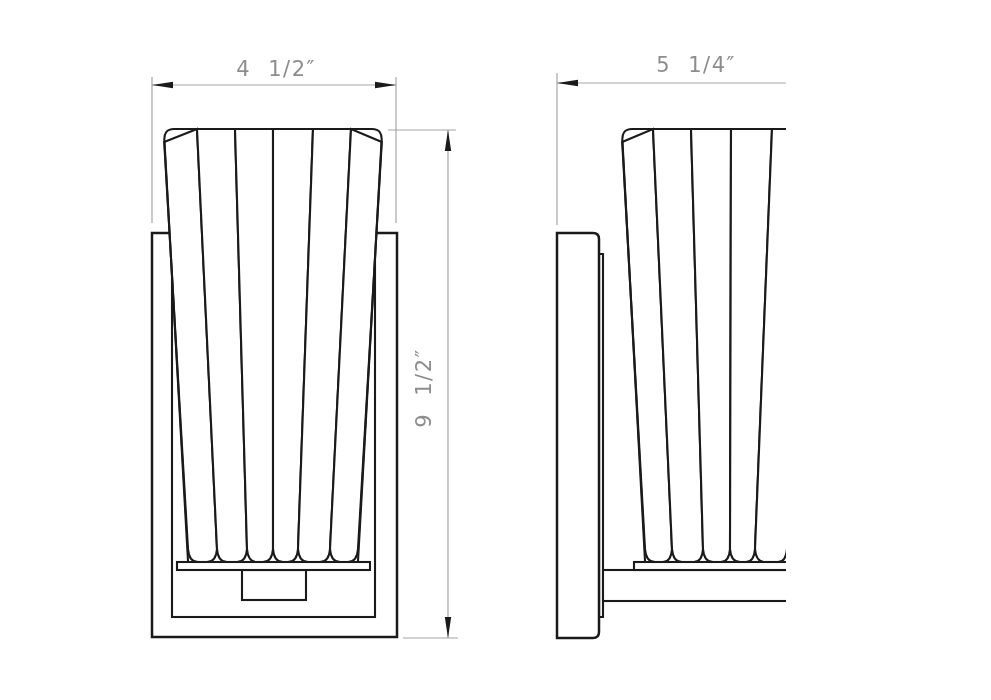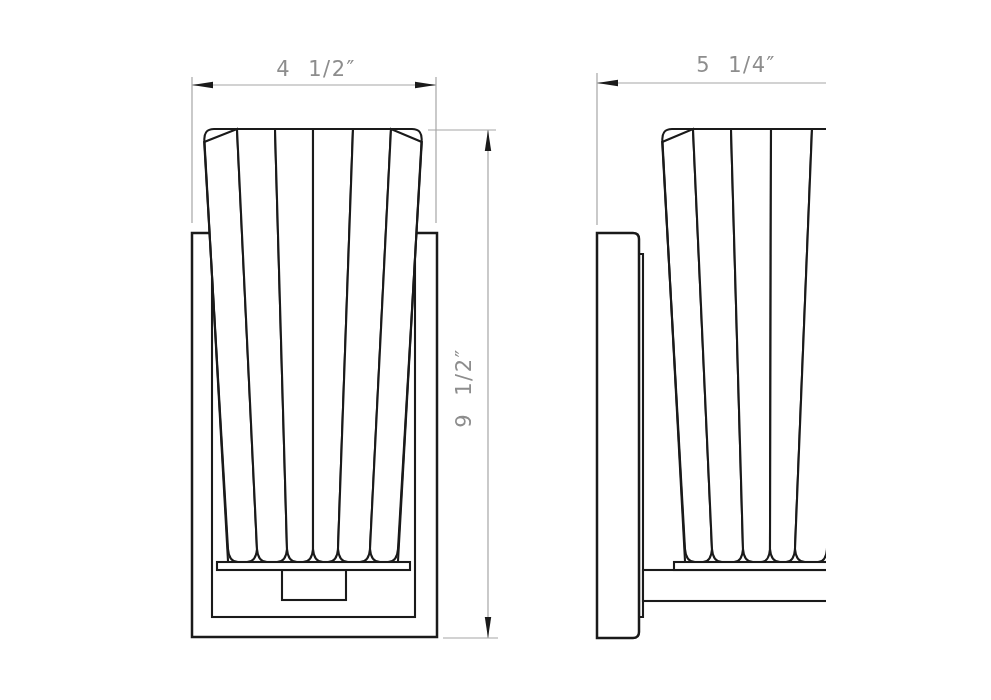--- a/index.html
+++ b/index.html
@@ -7,21 +7,20 @@
     padding: 0;
     background: #ffffff;
     font-family: "DejaVu Sans", "Liberation Sans", sans-serif;
   }
   .page {
     position: relative;
     width: 786px;
     height: 700px;
     background: #ffffff;
     overflow: hidden;
-    margin-left: 40px;
   }
   svg { display: block; }
   .obj {
     stroke: #1a1a1a;
     stroke-width: 2.1;
     fill: #ffffff;
     stroke-linejoin: miter;
   }
   .obj-heavy {
     stroke: #1a1a1a;

